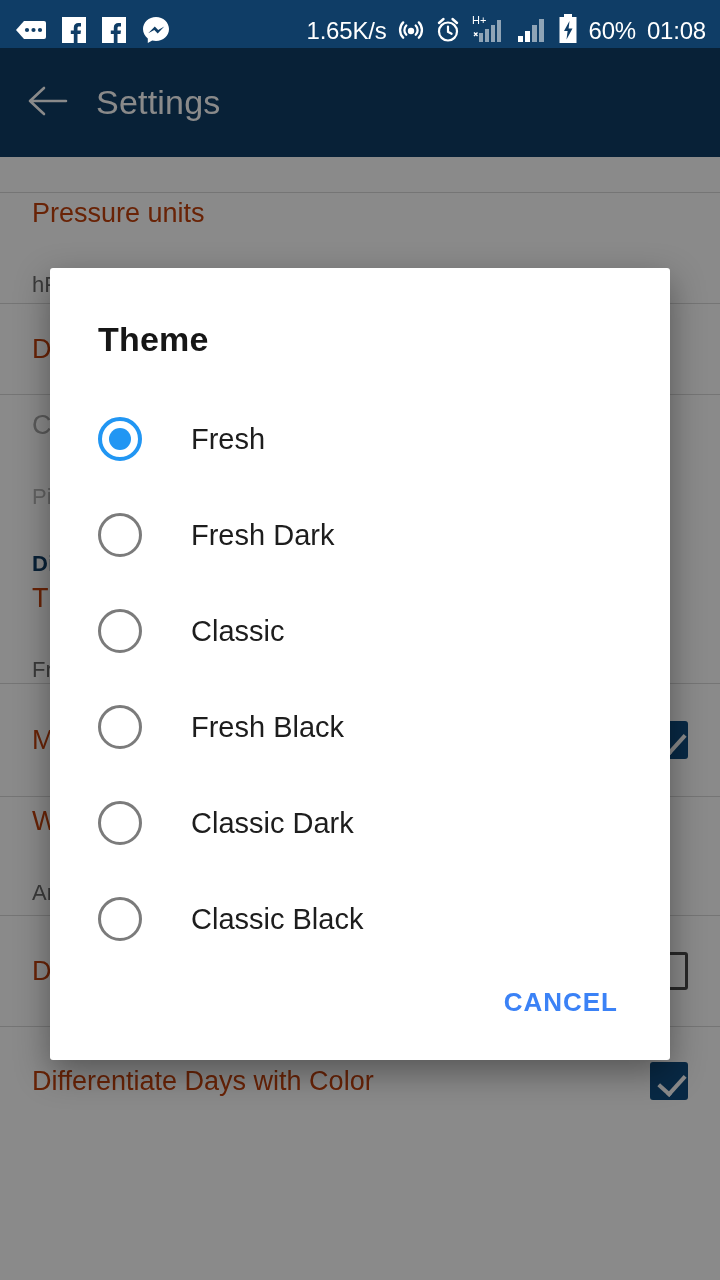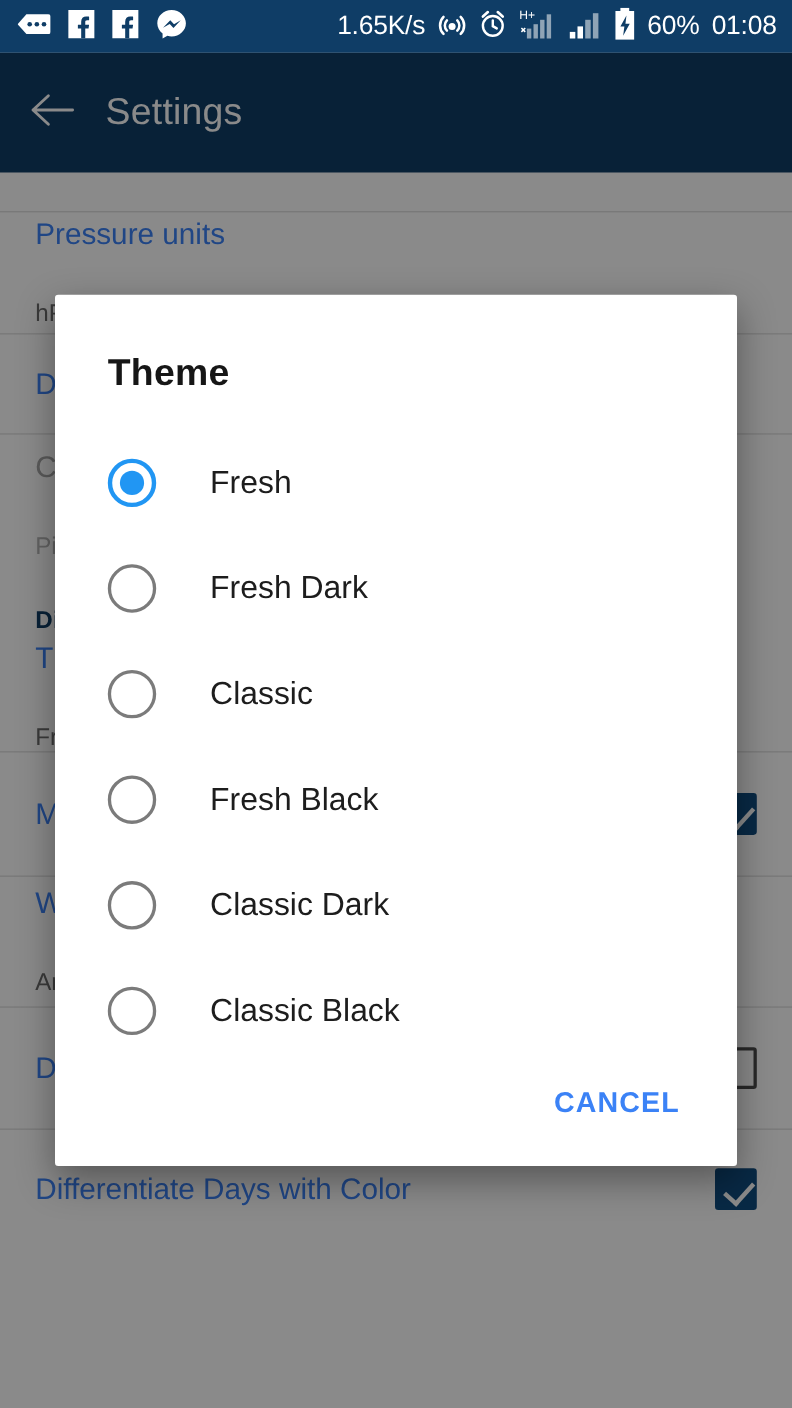--- a/index.html
+++ b/index.html
@@ -7,21 +7,21 @@
     width:720px; height:1280px;
     font-family:"Liberation Sans", sans-serif;
     background:#ffffff;
     overflow:hidden;
   }
   #screen { position:relative; width:720px; height:1280px; overflow:hidden; background:#fff; }
 
   
   #status-bar{
     position:absolute; top:0; left:0; width:720px; height:48px;
-    background:#0f3d66; display:flex; align-items:center;
+    background:#0f3d66; display:flex; align-items:flex-end;
     padding:0 14px 0 16px; color:#fff;
   }
   .sb-left{ display:flex; align-items:center; gap:16px; }
   .sb-right{ margin-left:auto; display:flex; align-items:center; gap:11px; }
   .sb-text{ font-size:24px; letter-spacing:-.2px; line-height:1; color:#ffffff; font-weight:400;}
   .sb-ico{ display:block; }
 
   
   #app-bar{
     position:absolute; top:48px; left:0; width:720px; height:109px;
@@ -33,21 +33,21 @@
   }
 
   
   #settings-list{
     position:absolute; top:157px; left:0; width:720px; height:1123px;
     background:#ffffff; color:#111;
   }
   .divider{ height:1px; background:#d8d8d8; width:100%; }
   .row{ position:relative; padding:0 32px; display:flex; align-items:center; }
   .row-texts{ flex:1; min-width:0; }
-  .row-title{ font-size:27px; color:#3b82f6; line-height:34px; white-space:nowrap; }
+  .row-title{ font-size:27px; color:#c2410c; line-height:34px; white-space:nowrap; }
   .row-sub{ font-size:22px; color:#6b6b6b; line-height:30px; white-space:nowrap;margin-top:40px; }
   .row.disabled .row-title{ color:#a6a6a6; }
   .row.disabled .row-sub{ color:#b5b5b5; }
   .section-header{ padding:26px 32px 6px 32px; font-size:22px; color:#0f3d66; font-weight:700; letter-spacing:.4px;}
   .checkbox{ width:38px; height:38px; border:3px solid #4a4a4a; border-radius:3px; flex:0 0 auto;}
   .checkbox.checked{ background:#0f4d80; border-color:#0f4d80; position:relative; }
   .checkbox.checked::after{
     content:""; position:absolute; left:11px; top:4px; width:12px; height:22px;
     border:solid #fff; border-width:0 4px 4px 0; transform:rotate(42deg);
   }

